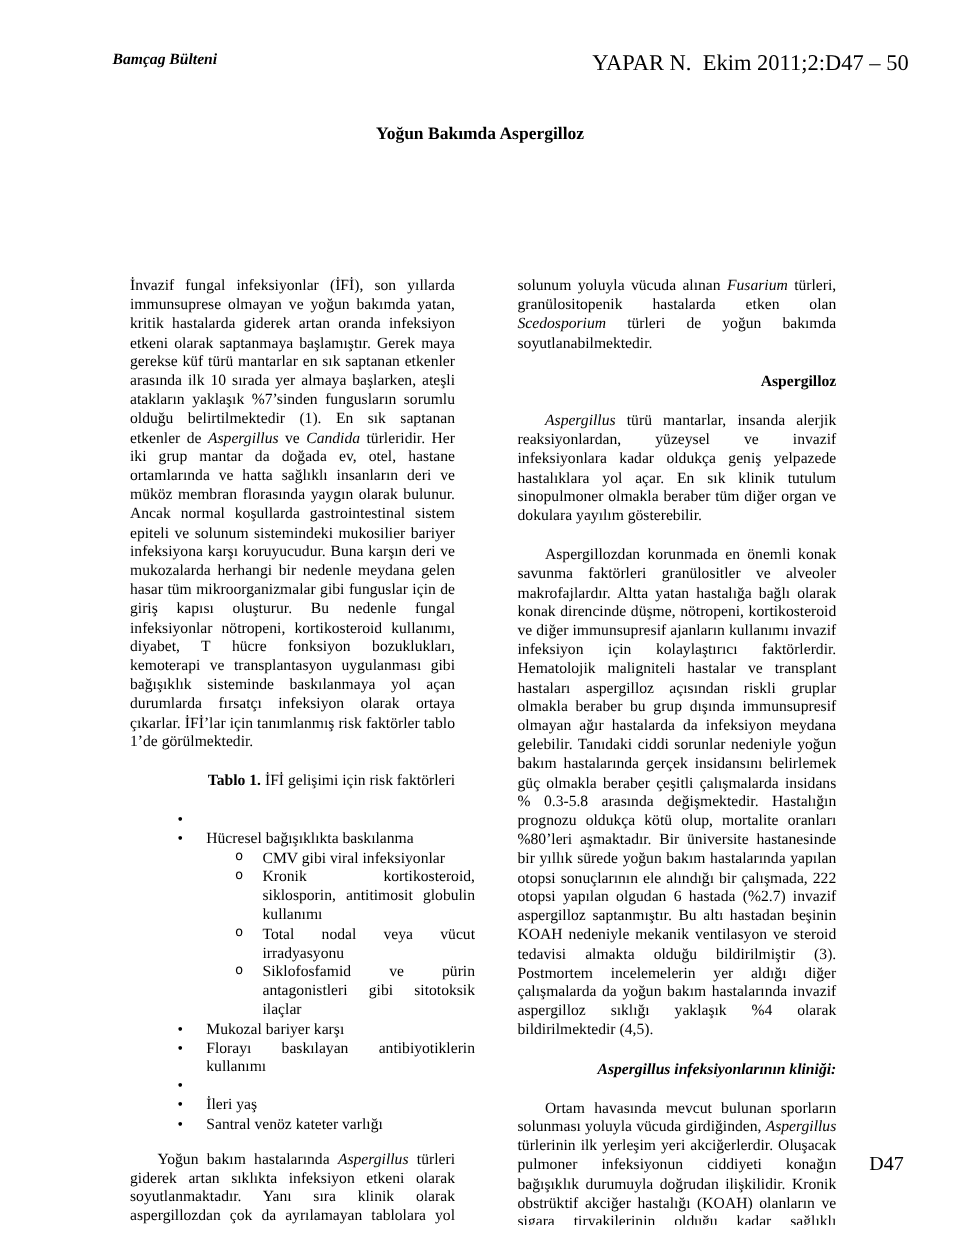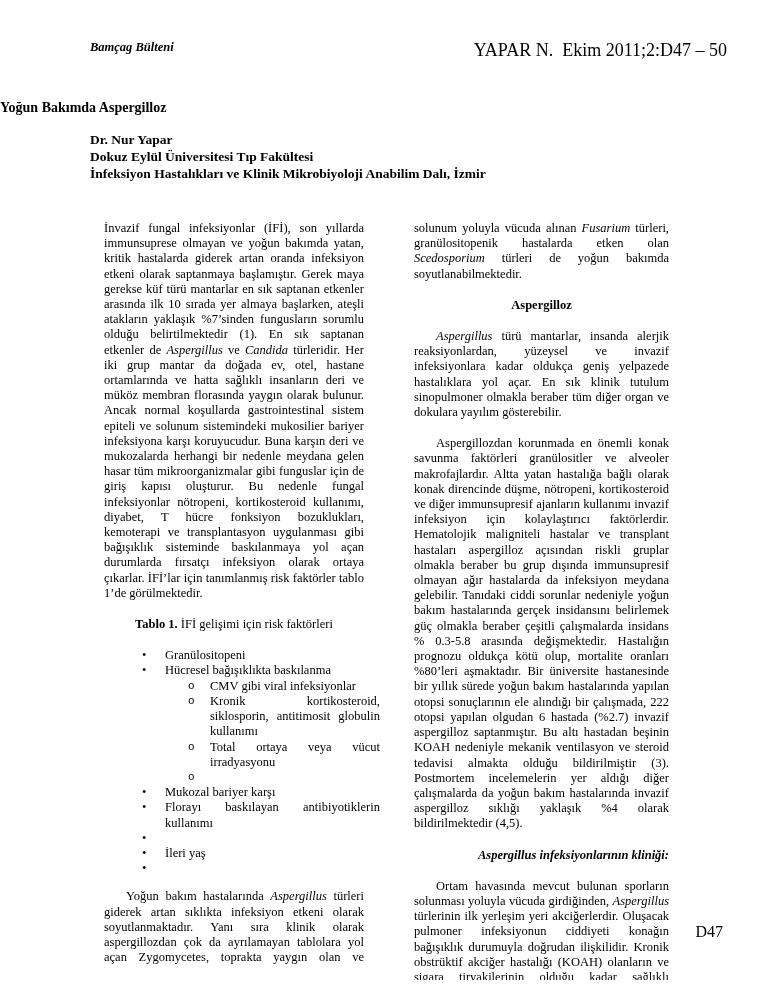--- a/index.html
+++ b/index.html
@@ -2,110 +2,106 @@
 <html lang="tr"><head>
 <meta charset="utf-8">
 <style>
   html,body{margin:0;padding:0;background:#ffffff;}
   body{width:768px;height:994px;font-family:"Liberation Serif","DejaVu Serif",serif;color:#000;}
   .page{position:relative;width:768px;height:994px;background:#ffffff;overflow:hidden;padding-left:43px;}
 
   .journal{position:absolute;left:90px;top:40px;font-size:12.5px;font-style:italic;font-weight:bold;}
   .citation{position:absolute;right:84px;top:40px;font-size:18px;white-space:pre;}
 
-  .title{position:absolute;left:0;top:100px;width:768px;margin:0;text-align:left;
+  .title{position:absolute;left:0;top:100px;width:768px;margin:0;text-align:center;
          font-size:14px;font-weight:bold;}
 
   .author{position:absolute;left:90px;top:131px;font-size:13.5px;font-weight:bold;line-height:17px;}
 
   .col{position:absolute;top:205px;font-size:12.5px;line-height:15.2px;text-align:justify;
        max-height:775px;overflow:hidden;}
   .col-left{left:88px;width:292px;}
   .col-right{left:398px;width:287px;}
 
   .col p{margin:16px;}
   .indent{text-indent:22px;}
   .gap{margin-top:13px !important;}
   .jlast{text-align-last:justify;}
   .it{font-style:italic;}
   .bd{font-weight:bold;}
 
-  .table-title{text-align:center;}
+  .table-title{text-align:right;}
 
   .risk-list{width:100%;}
   .li{display:flex;}
   .li1 .marker{margin-left:54px;width:23px;flex:0 0 23px;}
   .li2 .marker{margin-left:100px;width:22px;flex:0 0 22px;font-family:"Liberation Mono","DejaVu Sans Mono",monospace;font-size:11px;}
   .li .li-text{flex:1 1 auto;text-align:justify;}
 
-  .h-center{text-align:center;font-weight:bold;}
+  .h-center{text-align:right;font-weight:bold;}
   .h-italic{font-weight:bold;font-style:italic;text-indent:22px;text-align:right;}
 
   .page-number{position:absolute;right:88px;top:923px;font-size:16px;}
 </style>
 </head>
 <body>
 
 <div class="page">
 
   <span class="journal">Bamçag Bülteni</span>
   <span class="citation">YAPAR N.  Ekim 2011;2:D47 – 50</span>
 
   <h1 class="title">Yoğun Bakımda Aspergilloz</h1>
 
-  <div class="author">
-    <div>Dr. Nur Yapar</div>
-    <div>Dokuz Eylül Üniversitesi Tıp Fakültesi</div>
-    <div>İnfeksiyon Hastalıkları ve Klinik Mikrobiyoloji Anabilim Dalı, İzmir</div>
-  </div>
 
   <div class="col col-left">
       <p class="body-p"><span>İnvazif fungal infeksiyonlar (İFİ), son yıllarda immunsuprese olmayan ve yoğun bakımda yatan, kritik hastalarda giderek artan oranda infeksiyon etkeni olarak saptanmaya başlamıştır. Gerek maya gerekse küf türü mantarlar en sık saptanan etkenler arasında ilk 10 sırada yer almaya başlarken, ateşli atakların yaklaşık %7’sinden fungusların sorumlu olduğu belirtilmektedir (1). En sık saptanan etkenler de </span><span class="it">Aspergillus</span><span> ve </span><span class="it">Candida</span><span> türleridir. Her iki grup mantar da doğada ev, otel, hastane ortamlarında ve hatta sağlıklı insanların deri ve müköz membran florasında yaygın olarak bulunur. Ancak normal koşullarda gastrointestinal sistem epiteli ve solunum sistemindeki mukosilier bariyer infeksiyona karşı koruyucudur. Buna karşın deri ve mukozalarda herhangi bir nedenle meydana gelen hasar tüm mikroorganizmalar gibi funguslar için de giriş kapısı oluşturur. Bu nedenle fungal infeksiyonlar nötropeni, kortikosteroid kullanımı, diyabet, T hücre fonksiyon bozuklukları, kemoterapi ve transplantasyon uygulanması gibi bağışıklık sisteminde baskılanmaya yol açan durumlarda fırsatçı infeksiyon olarak ortaya çıkarlar. İFİ’lar için tanımlanmış risk faktörler tablo 1’de görülmektedir.</span></p>
       <p class="table-title gap"><span class="bd">Tablo 1.</span><span> İFİ gelişimi için risk faktörleri</span></p>
       <div class="risk-list">
         <div class="li li1">
           <span class="marker">•</span>
-          <span class="li-text">Granülositopeni</span>
         </div>
         <div class="li li1">
           <span class="marker">•</span>
           <span class="li-text">Hücresel bağışıklıkta baskılanma</span>
         </div>
         <div class="li li2">
           <span class="marker">o</span>
           <span class="li-text">CMV gibi viral infeksiyonlar</span>
         </div>
         <div class="li li2">
           <span class="marker">o</span>
           <span class="li-text">Kronik kortikosteroid, siklosporin, antitimosit globulin kullanımı</span>
         </div>
         <div class="li li2">
           <span class="marker">o</span>
-          <span class="li-text">Total ortaya veya vücut irradyasyonu</span>
+          <span class="li-text">Total nodal veya vücut irradyasyonu</span>
         </div>
         <div class="li li2">
           <span class="marker">o</span>
+          <span class="li-text">Siklofosfamid ve pürin antagonistleri gibi sitotoksik ilaçlar</span>
         </div>
         <div class="li li1">
           <span class="marker">•</span>
           <span class="li-text">Mukozal bariyer karşı</span>
         </div>
         <div class="li li1">
           <span class="marker">•</span>
           <span class="li-text">Florayı baskılayan antibiyotiklerin kullanımı</span>
         </div>
         <div class="li li1">
           <span class="marker">•</span>
         </div>
         <div class="li li1">
           <span class="marker">•</span>
           <span class="li-text">İleri yaş</span>
         </div>
         <div class="li li1">
           <span class="marker">•</span>
+          <span class="li-text">Santral venöz kateter varlığı</span>
         </div>
       </div>
       <p class="body-p indent jlast gap"><span>Yoğun bakım hastalarında </span><span class="it">Aspergillus</span><span> türleri giderek artan sıklıkta infeksiyon etkeni olarak soyutlanmaktadır. Yanı sıra klinik olarak aspergillozdan çok da ayrılamayan tablolara yol açan Zygomycetes, toprakta yaygın olan ve</span></p>
     </div>
   <div class="col col-right">
       <p class="body-p"><span>solunum yoluyla vücuda alınan </span><span class="it">Fusarium</span><span> türleri, granülositopenik hastalarda etken olan </span><span class="it">Scedosporium</span><span> türleri de yoğun bakımda soyutlanabilmektedir.</span></p>
       <p class="h-center gap">Aspergilloz</p>
       <p class="body-p indent"><span class="it">Aspergillus</span><span> türü mantarlar, insanda alerjik reaksiyonlardan, yüzeysel ve invazif infeksiyonlara kadar oldukça geniş yelpazede hastalıklara yol açar. En sık klinik tutulum sinopulmoner olmakla beraber tüm diğer organ ve dokulara yayılım gösterebilir.</span></p>
       <p class="body-p indent"><span>Aspergillozdan korunmada en önemli konak savunma faktörleri granülositler ve alveoler makrofajlardır. Altta yatan hastalığa bağlı olarak konak direncinde düşme, nötropeni, kortikosteroid ve diğer immunsupresif ajanların kullanımı invazif infeksiyon için kolaylaştırıcı faktörlerdir. Hematolojik maligniteli hastalar ve transplant hastaları aspergilloz açısından riskli gruplar olmakla beraber bu grup dışında immunsupresif olmayan ağır hastalarda da infeksiyon meydana gelebilir. Tanıdaki ciddi sorunlar nedeniyle yoğun bakım hastalarında gerçek insidansını belirlemek güç olmakla beraber çeşitli çalışmalarda insidans % 0.3-5.8 arasında değişmektedir. Hastalığın prognozu oldukça kötü olup, mortalite oranları %80’leri aşmaktadır. Bir üniversite hastanesinde bir yıllık sürede yoğun bakım hastalarında yapılan otopsi sonuçlarının ele alındığı bir çalışmada, 222 otopsi yapılan olgudan 6 hastada (%2.7) invazif aspergilloz saptanmıştır. Bu altı hastadan beşinin KOAH nedeniyle mekanik ventilasyon ve steroid tedavisi almakta olduğu bildirilmiştir (3). Postmortem incelemelerin yer aldığı diğer çalışmalarda da yoğun bakım hastalarında invazif aspergilloz sıklığı yaklaşık %4 olarak bildirilmektedir (4,5).</span></p>
       <p class="h-italic gap">Aspergillus infeksiyonlarının kliniği:</p>

